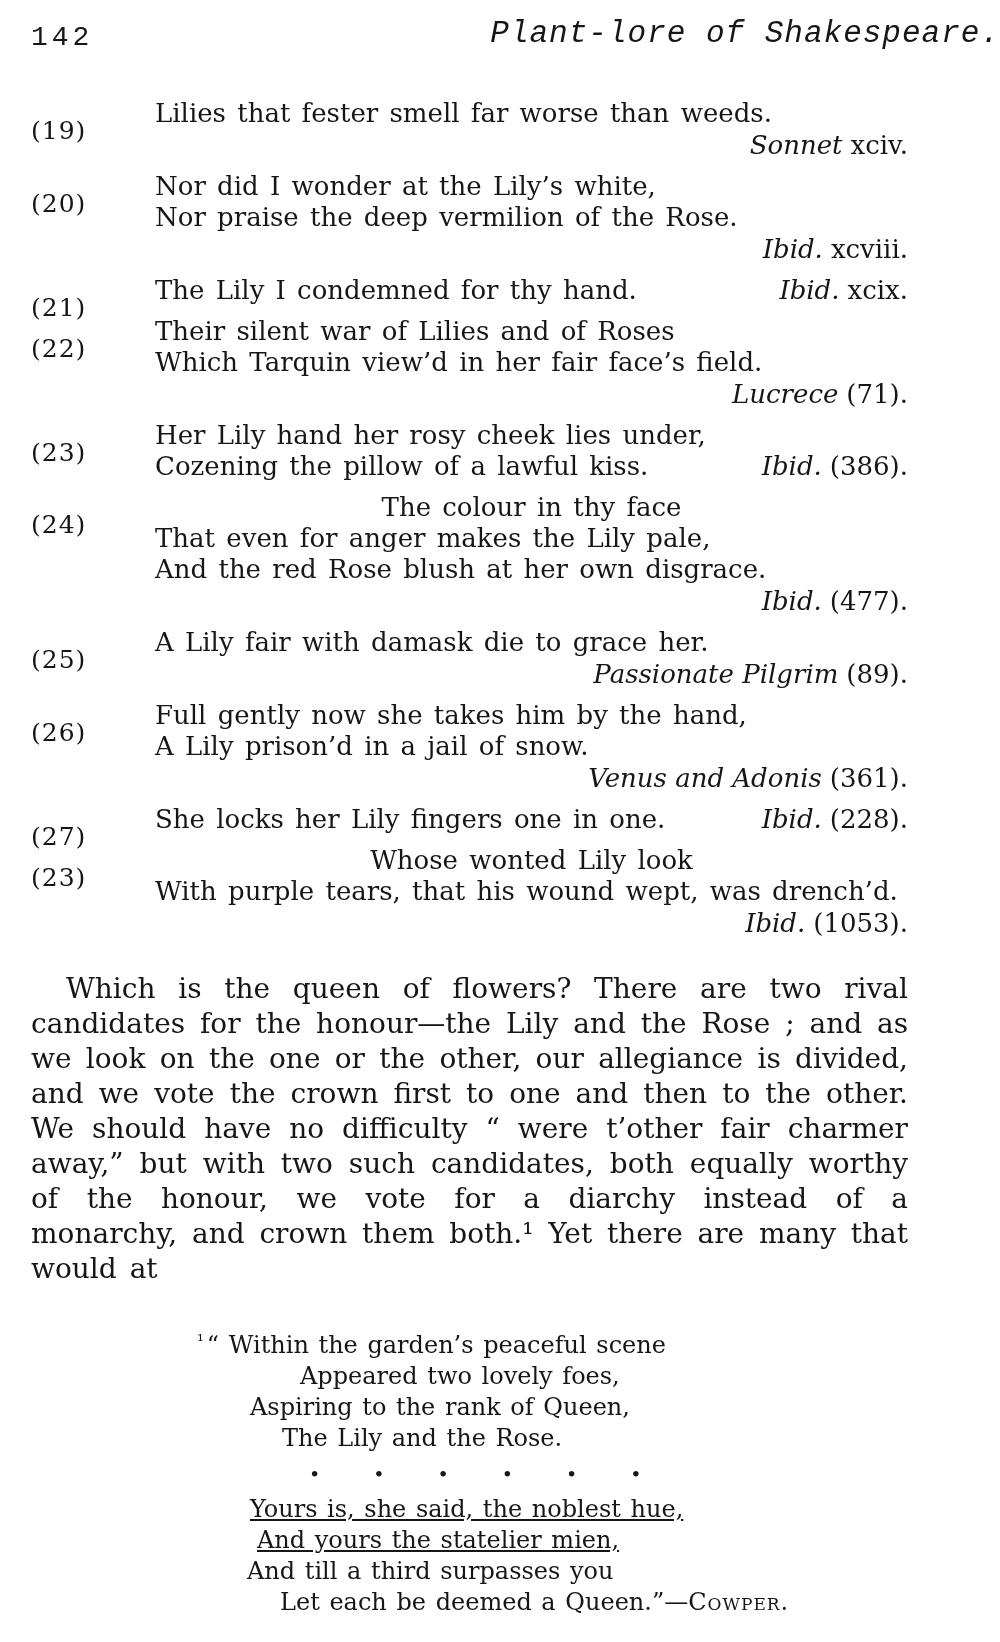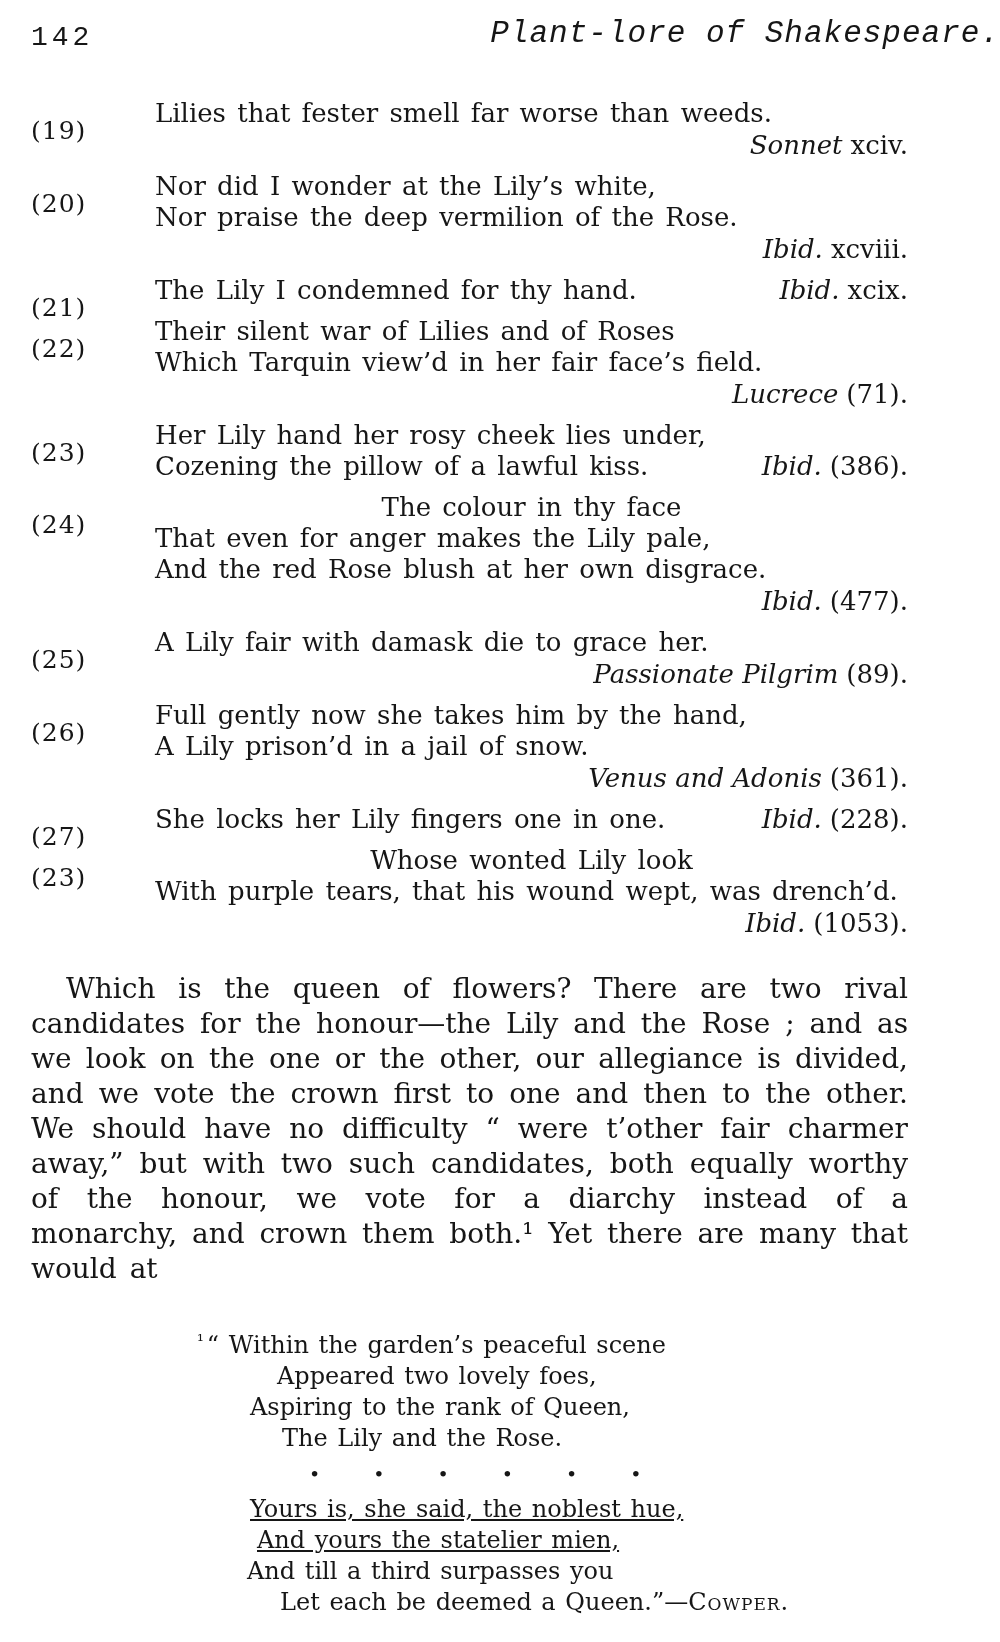--- a/index.html
+++ b/index.html
@@ -58,21 +58,21 @@
   }
 
   
   .footnote {
     margin: 40px 0 0 197px;
     font-size: 24px;
     line-height: 31px;
     word-spacing: 2px;
   }
   .fn-marker { font-size: 17px; vertical-align: 6px; margin-right: 3px; }
-  .fn-i1 { margin-left: 80px; }
+  .fn-i1 { margin-left: 103px; }
   .fn-i2 { margin-left: 53px; }
   .fn-i3 { margin-left: 85px; }
   .fn-i5 { margin-left: 53px; text-decoration: underline; }
   .fn-i6 { margin-left: 60px; text-decoration: underline; }
   .fn-i7 { margin-left: 50px; }
   .fn-i8 { margin-left: 83px; }
   .fn-dots {
     margin-left: 112px;
     font-size: 19px;
     line-height: 40px;

